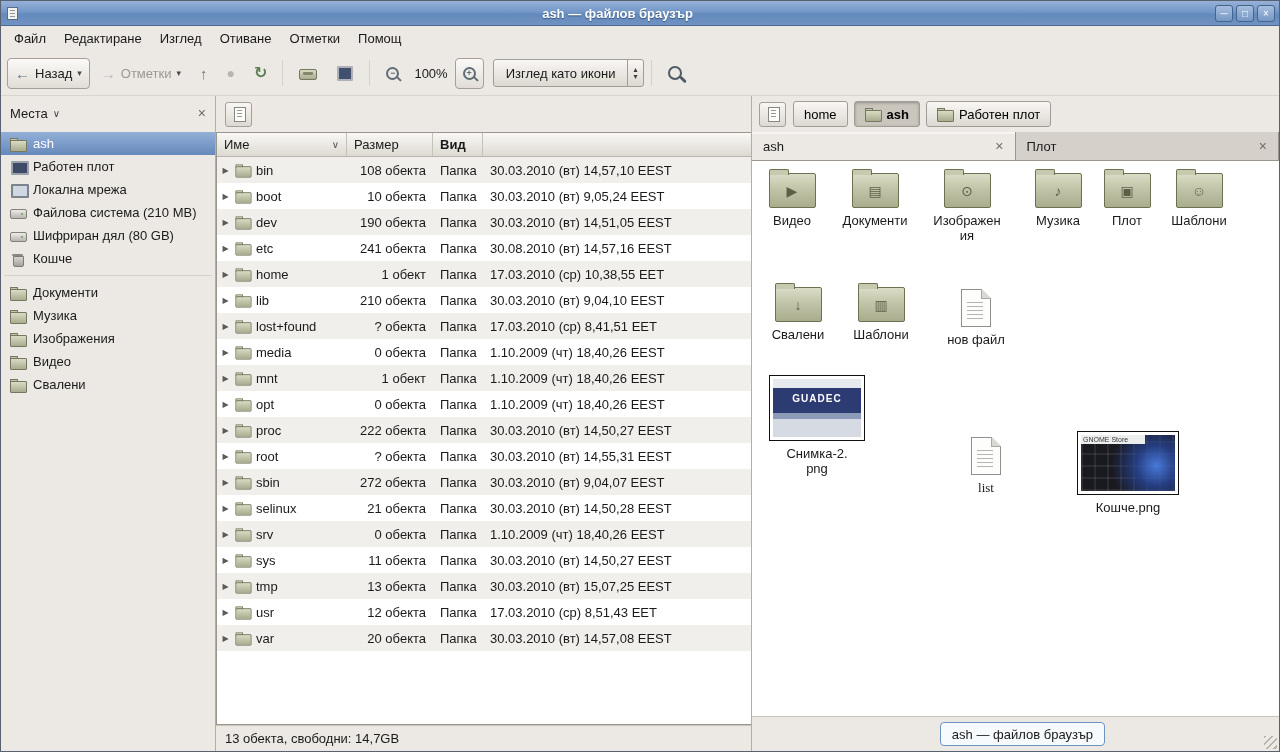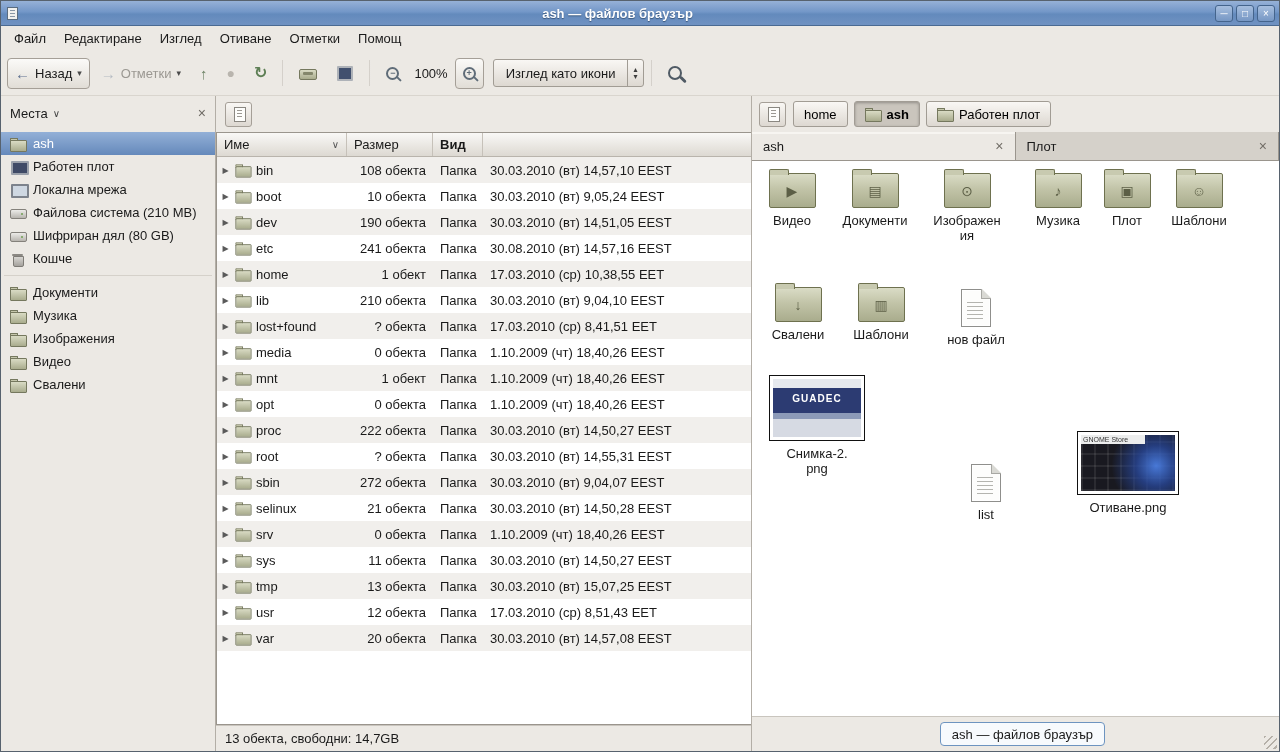--- a/index.html
+++ b/index.html
@@ -578,31 +578,31 @@
     <div class="ico-label">нов файл</div>
   </div>
           <div class="ico-item" style="left: 12px; top: 214px; width: 106px;">
     <div class="thumb ico-gfx">
       <div class="ti ti-snimka2">
         <span class="ttext">GUADEC</span>
       </div>
     </div>
     <div class="ico-label" style="max-width: 66px;">Снимка-2.png</div>
   </div>
-          <div class="ico-item" style="left: 202px; top: 303px; width: 64px;">
+          <div class="ico-item" style="left: 202px; top: 276px; width: 64px; font-family: Liberation Serif, serif;">
     <div class="bigfile ico-gfx"></div>
     <div class="ico-label">list</div>
   </div>
           <div class="ico-item" style="left: 320px; top: 270px; width: 112px;">
     <div class="thumb ico-gfx">
       <div class="ti ti-snimka">
         <span class="ttext">GNOME Store</span>
       </div>
     </div>
-    <div class="ico-label" style="max-width: 86px;">Отиване.png</div>
+    <div class="ico-label" style="max-width: 86px;">Кошче.png</div>
   </div>
         </div>
       <div class="bottom-strip"></div>
     </div>
 
   </div>
 
   <div class="taskbar-tooltip">
     <span>ash — файлов браузър</span>
   </div>

